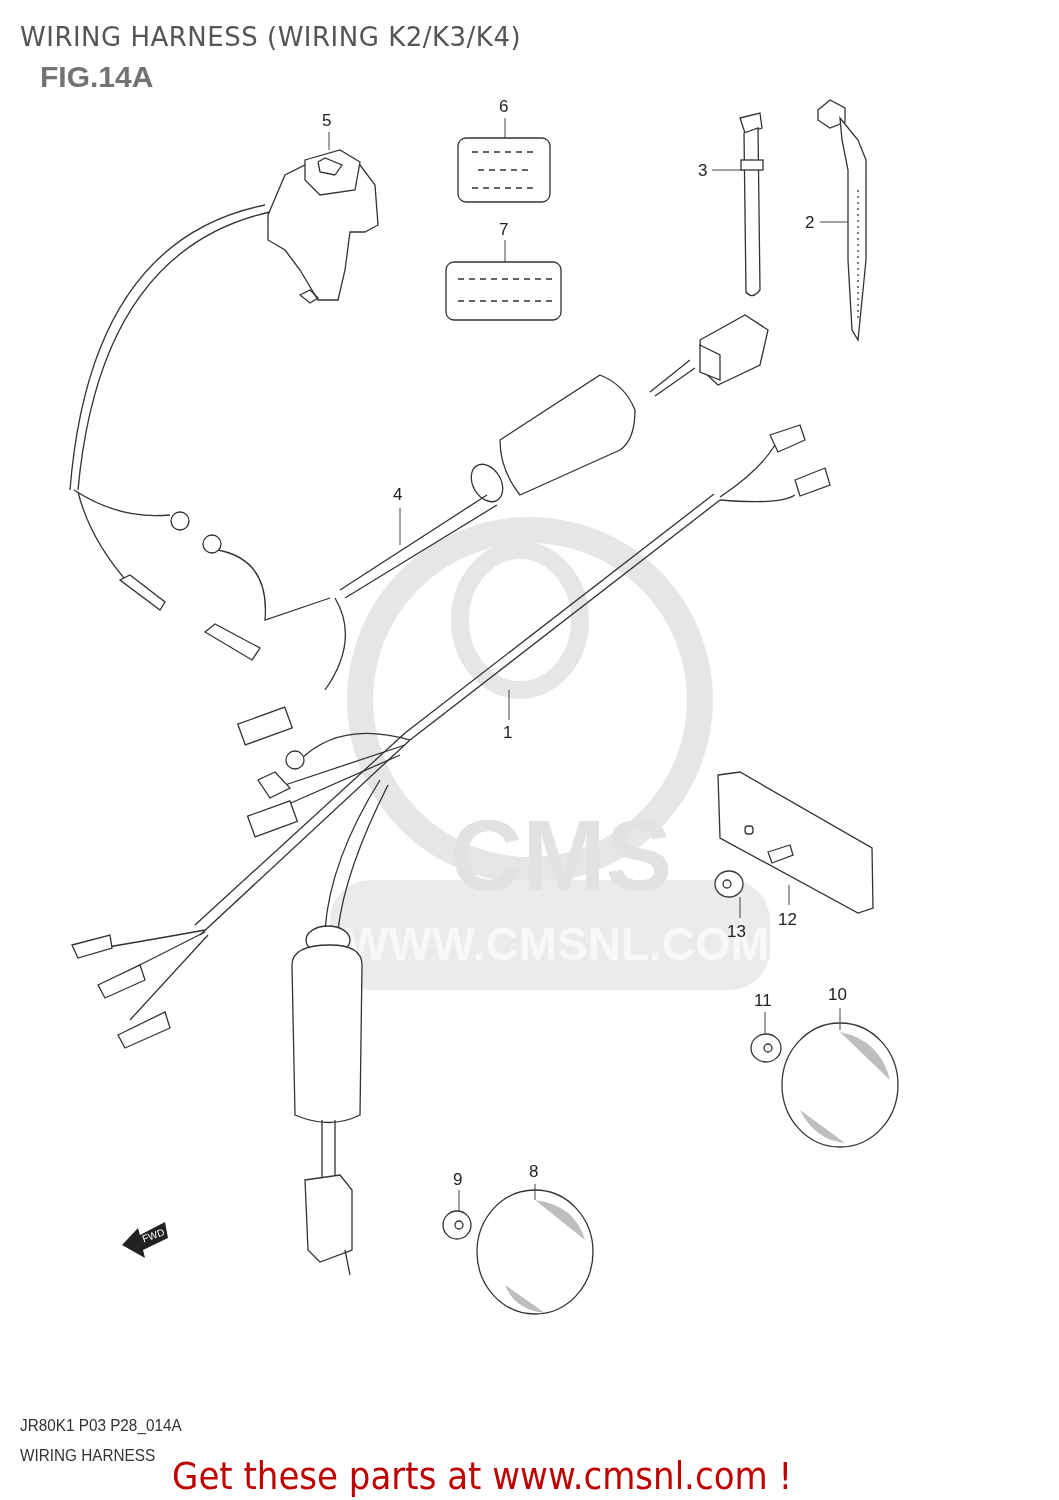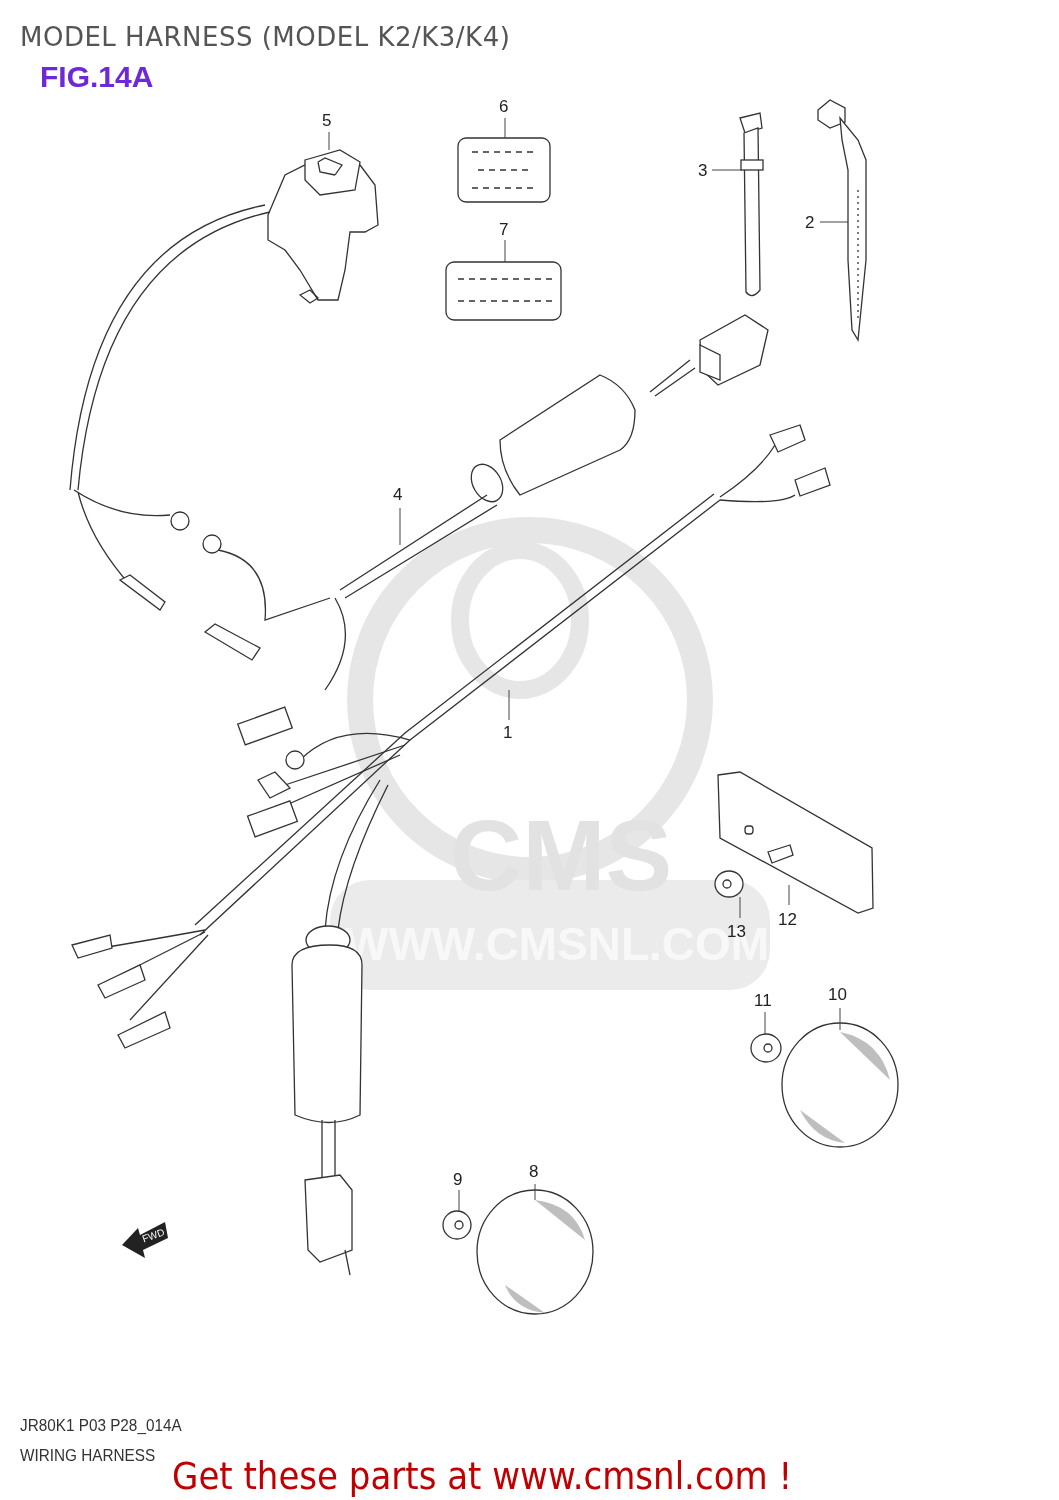--- a/index.html
+++ b/index.html
@@ -1,32 +1,32 @@
 <!DOCTYPE html>
 <html><head>
 <meta charset="utf-8">
 <style>
   html, body { margin:0; padding:0; background:#fff; }
   body { width:1059px; height:1500px; position:relative; overflow:hidden; font-family:"DejaVu Sans", sans-serif; }
   .title { position:absolute; left:20px; top:22px; font-size:26px; color:#555; letter-spacing:0.5px; font-family:"DejaVu Sans", sans-serif; }
-  .fig { position:absolute; left:40px; top:60px; font-size:30px; font-weight:bold; color:#6d28d9; font-family:"Liberation Sans", sans-serif; }
+  .fig { position:absolute; left:40px; top:60px; font-size:30px; font-weight:bold; color:#737373; font-family:"Liberation Sans", sans-serif; }
   .footer-code { position:absolute; left:20px; top:1416px; font-size:17px; color:#333; font-family:"Liberation Sans", sans-serif; transform:scaleX(0.9); transform-origin:left; }
   .footer-name { position:absolute; left:20px; top:1446px; font-size:17px; color:#333; font-family:"Liberation Sans", sans-serif; transform:scaleX(0.9); transform-origin:left; }
   .promo { position:absolute; left:172px; top:1455px; font-size:37px; color:#c00000; font-family:"DejaVu Sans", sans-serif; transform:scaleX(0.92); transform-origin:left; white-space:nowrap; }
   svg.drawing { position:absolute; left:0; top:0; }
   .callout { font-family:"Liberation Sans", sans-serif; font-size:17px; fill:#222; }
   .wm-text { font-family:"Liberation Sans", sans-serif; font-weight:bold; fill:#e2e2e2; }
   .ln { fill:none; stroke:#333; stroke-width:1.3; }
   .lnf { fill:#fff; stroke:#333; stroke-width:1.3; }
   .ld { stroke:#444; stroke-width:1; }
 </style>
 </head>
 <body>
 
-<div class="title">MODEL HARNESS (MODEL K2/K3/K4)</div>
+<div class="title">WIRING HARNESS (WIRING K2/K3/K4)</div>
 <div class="fig">FIG.14A</div>
 
 <svg class="drawing" width="1059" height="1500" viewBox="0 0 1059 1500">
 
   <g>
     <circle cx="530" cy="700" r="170" fill="none" stroke="#e6e6e6" stroke-width="26"></circle>
     <ellipse cx="520" cy="620" rx="60" ry="70" fill="none" stroke="#e6e6e6" stroke-width="18"></ellipse>
     <rect x="330" y="880" width="440" height="110" rx="40" fill="#ebebeb"></rect>
     <text class="wm-text" x="450" y="890" font-size="100">CMS</text>
     <text class="wm-text" x="345" y="960" font-size="46" fill="#fafafa" style="fill:#f8f8f8">WWW.CMSNL.COM</text>

